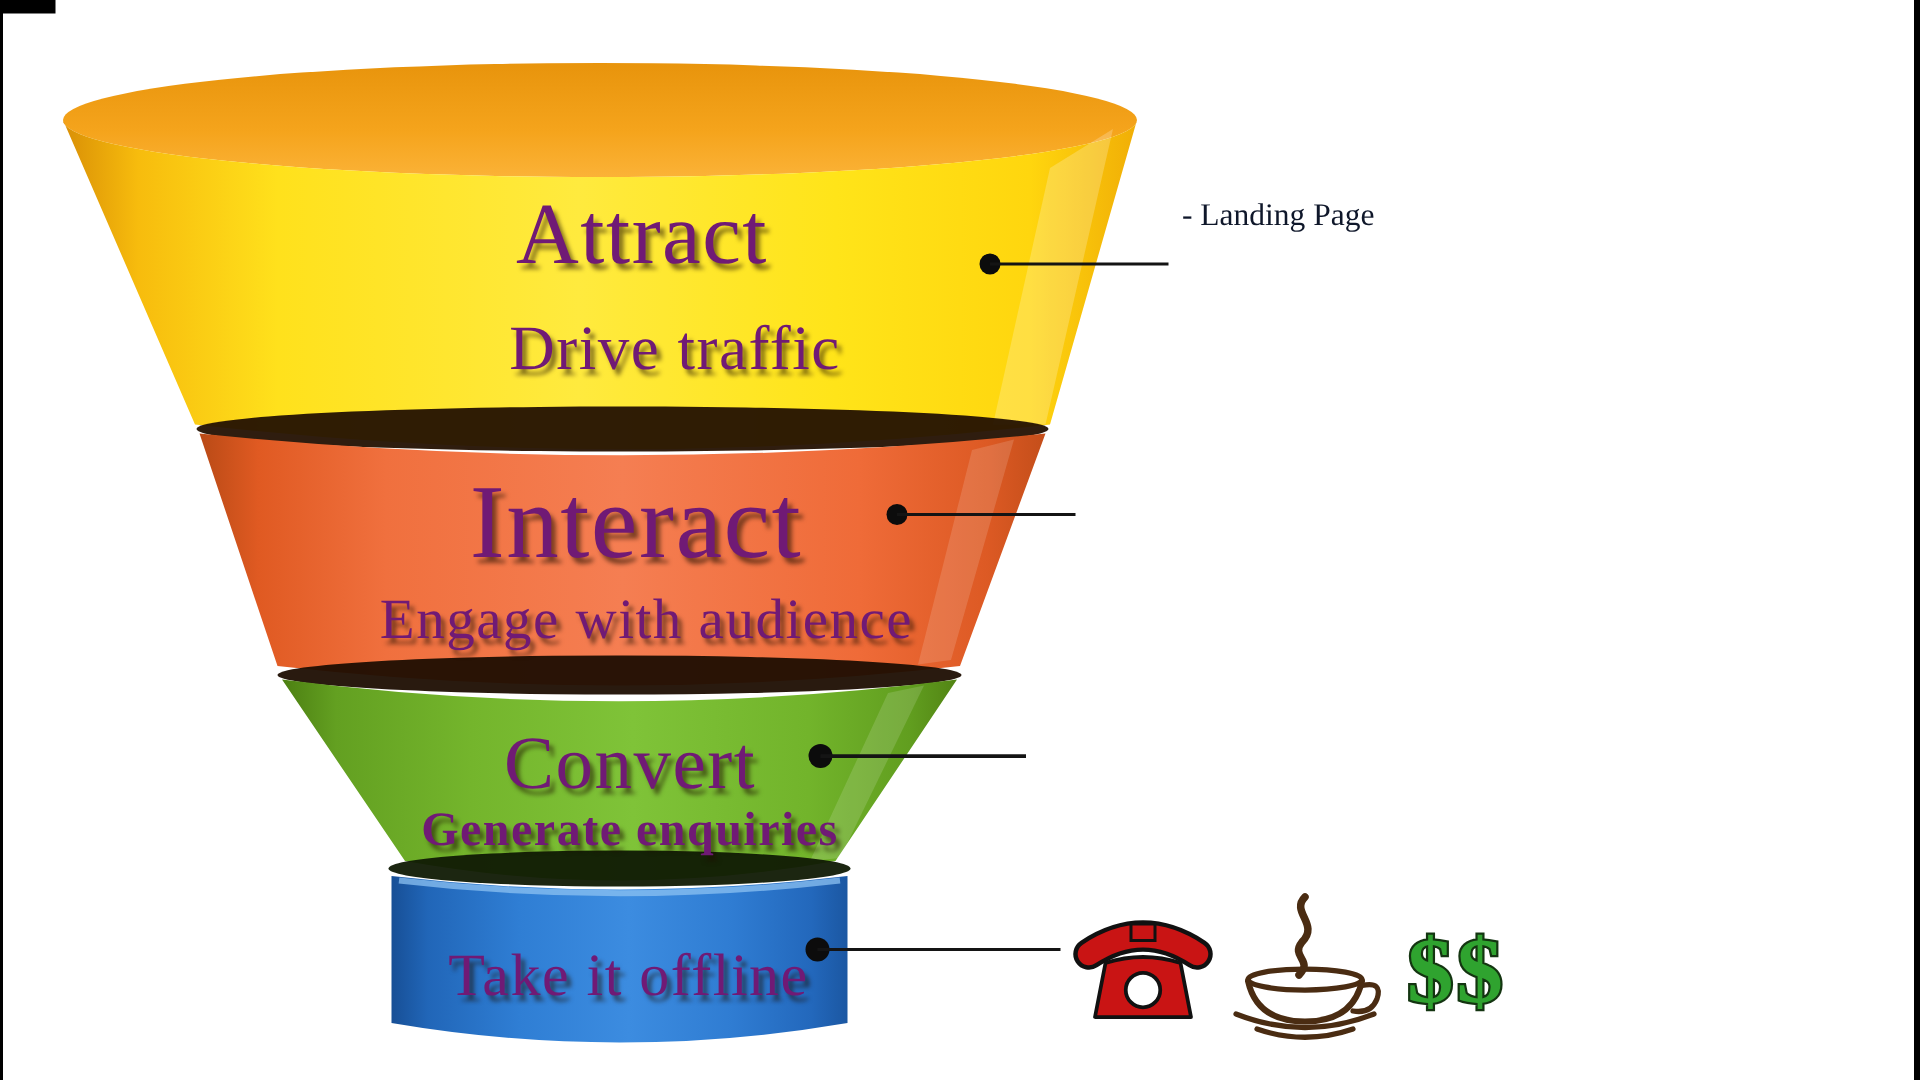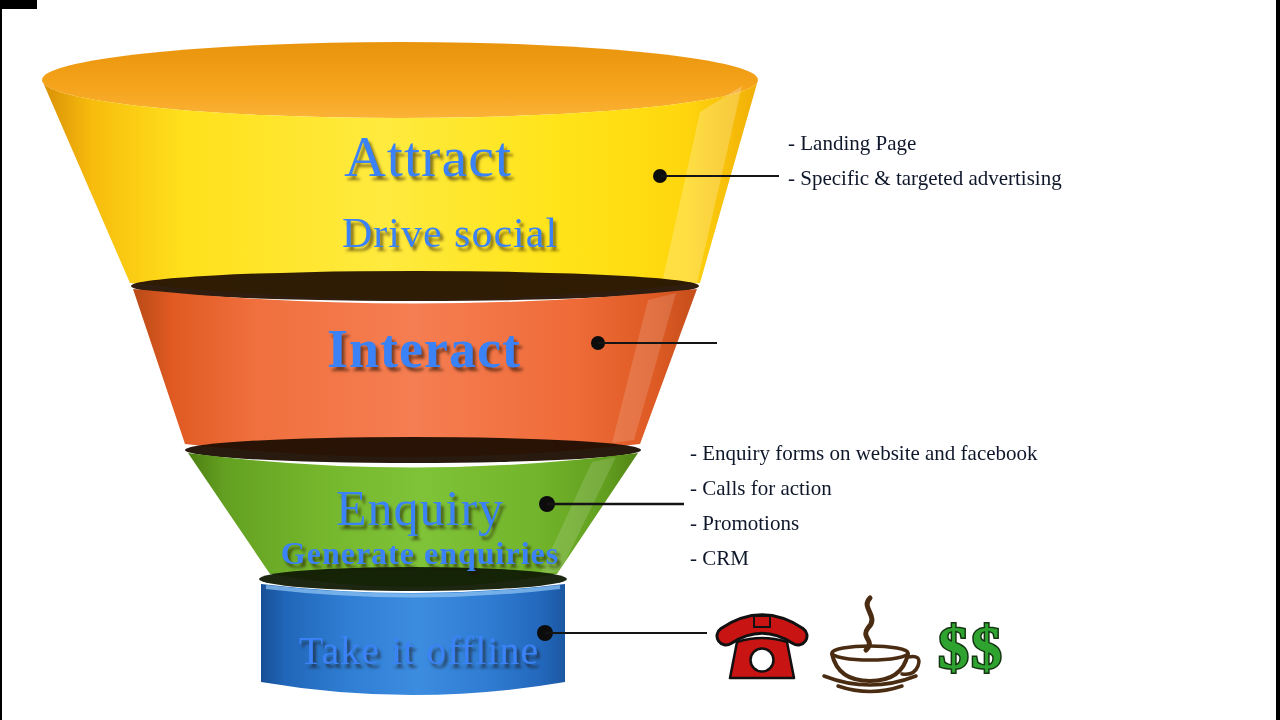--- a/index.html
+++ b/index.html
@@ -7,27 +7,27 @@
     position:relative; width:1280px; height:720px; background:#ffffff;
     overflow:hidden; font-family:"Liberation Sans", sans-serif;
   }
   svg.layer { position:absolute; left:0; top:0; }
   .frame { position:absolute; background:#000; }
   .frame-left    { left:0; top:0; width:2px; height:720px; }
   .frame-right   { left:1276px; top:0; width:4px; height:720px; }
   .frame-topleft { left:0; top:0; width:37px; height:9px; }
   .label {
     position:absolute; transform:translate(-50%,-50%);
-    font-family:"Liberation Serif", serif; color:#3b82f6;
+    font-family:"Liberation Serif", serif; color:#701a75;
     text-shadow:3px 4px 3px rgba(30,15,0,.55); white-space:nowrap;
     letter-spacing:1px;
   }
   .lbl-attract   { left:428px; top:156px; font-size:58px; }
   .lbl-drive     { left:450px; top:233px; font-size:42px; }
-  .lbl-interact  { left:424px; top:349px; font-size:54px;font-weight:bold; }
+  .lbl-interact  { left:424px; top:349px; font-size:70px; }
   .lbl-engage    { left:431px; top:413px; font-size:38px; }
   .lbl-convert   { left:420px; top:508px; font-size:50px; }
   .lbl-generate  { left:420px; top:553px; font-size:32px; font-weight:700;text-align:right; }
   .lbl-offline   { left:419px; top:650px; font-size:40px; }
   .ann-group {
     position:absolute; color:#0f172a; font-size:21px; line-height:35px;
     white-space:nowrap; font-family:Liberation Serif, serif;
   }
   .ann-attract { left:788px; top:126px; }
   .ann-interact{ left:725px; top:292px; }
@@ -135,34 +135,28 @@
       <path d="M14,58 Q20,85 52,85 Q84,85 90,58" stroke-width="4"></path>
       <path d="M90,61 Q104,58 100,70 Q96,80 84,78" stroke-width="3.5"></path>
       <path d="M6,80 Q52,98 98,80" stroke-width="3.5"></path>
       <path d="M20,90 Q52,101 84,90" stroke-width="3.5"></path>
     </g>
 
     <text x="938" y="668" font-family="Liberation Serif, serif" font-weight="bold" font-size="62" letter-spacing="2" fill="#2FA32F" stroke="#143511" stroke-width="3" paint-order="stroke">$$</text>
   </svg>
 
   <div class="label lbl-attract">Attract</div>
-  <div class="label lbl-drive">Drive social</div>
+  <div class="label lbl-drive">Drive traffic</div>
   <div class="label lbl-interact">Interact</div>
-  <div class="label lbl-convert">Enquiry</div>
+  <div class="label lbl-engage">Engage with audience</div>
+  <div class="label lbl-convert">Convert</div>
   <div class="label lbl-generate">Generate enquiries</div>
   <div class="label lbl-offline">Take it offline</div>
 
   <div class="ann-group ann-attract">
     <div>- Landing Page</div>
-    <div>- Specific &amp; targeted advertising</div>
-  </div>
-  <div class="ann-group ann-convert">
-    <div>- Enquiry forms on website and facebook</div>
-    <div>- Calls for action</div>
-    <div>- Promotions</div>
-    <div>- CRM</div>
   </div>
 
   <div class="frame frame-left"></div>
   <div class="frame frame-right"></div>
   <div class="frame frame-topleft"></div>
 
 </div>
 
 </body></html>

